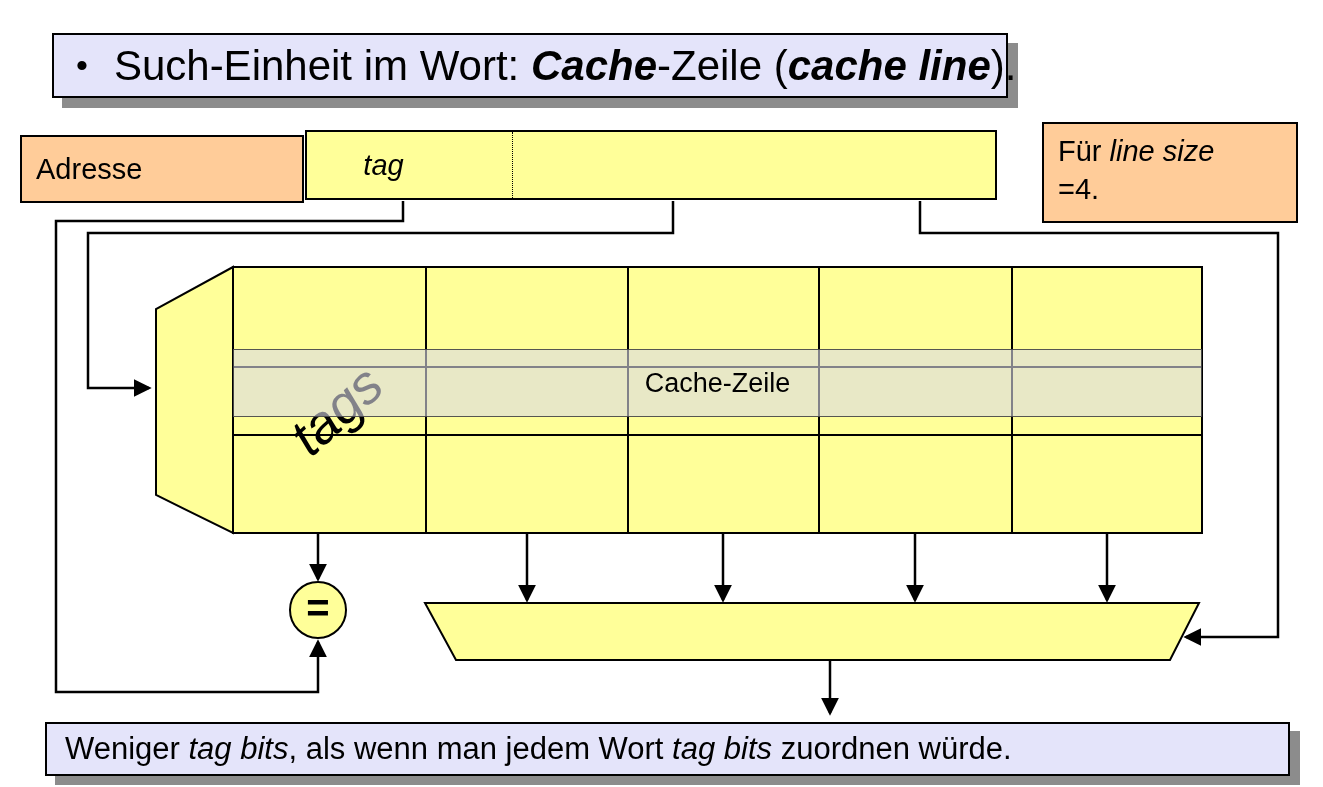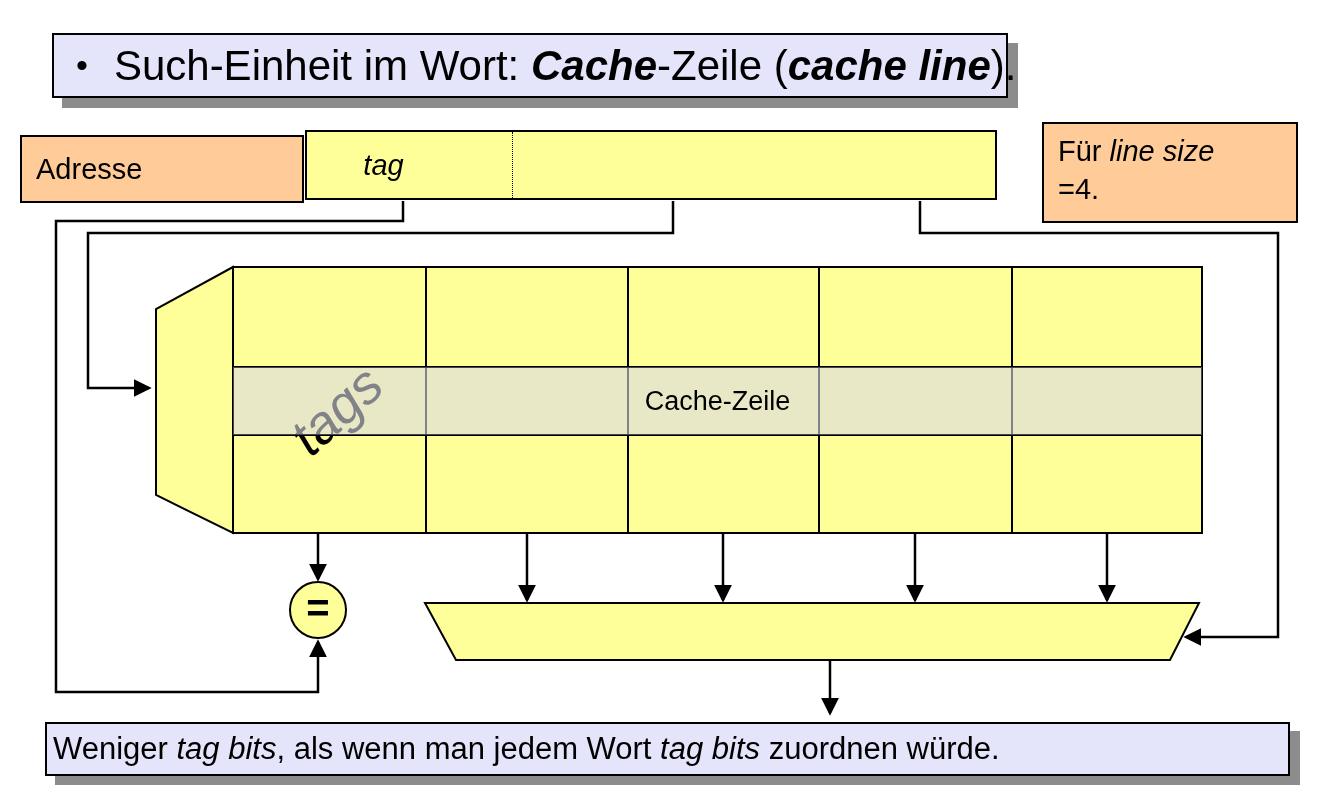--- a/index.html
+++ b/index.html
@@ -51,34 +51,34 @@
     background:var(--box-orange);border:2px solid #000;
     padding:8px 3px 0 14px;font-size:29px;line-height:38px;white-space:nowrap;margin-left:10px;
   }
 
   .tags-label{
     left:336px;top:410px;z-index:2;
     transform:translate(-50%,-50%) rotate(-42deg);
     font-size:54px;font-style:italic;white-space:nowrap;
   }
   .row-highlight{
-    left:233px;top:367px;width:969px;height:68px;z-index:3;
+    left:233px;top:349px;width:969px;height:68px;z-index:3;
     background:var(--highlight-overlay);border:1px solid rgba(60,60,60,0.85);
     display:flex;align-items:center;justify-content:center;
     font-size:27px;
   }
   .eq-label{
     left:318px;top:610px;z-index:4;transform:translate(-50%,-54%);
     font-size:40px;font-weight:bold;
   }
   .footer-box{
     left:45px;top:722px;width:1245px;height:54px;z-index:4;
     background:var(--box-lavender);border:2px solid #000;
     box-shadow:10px 9px 0 var(--shadow-gray);
-    display:flex;align-items:center;padding-left:6px;
+    display:flex;align-items:center;padding-left:18px;
     font-size:31px;white-space:nowrap;
   }
 </style>
 </head>
 <body>
 
 <div id="stage">
 
   <svg width="1323" height="787" viewBox="0 0 1323 787">
     <defs>

